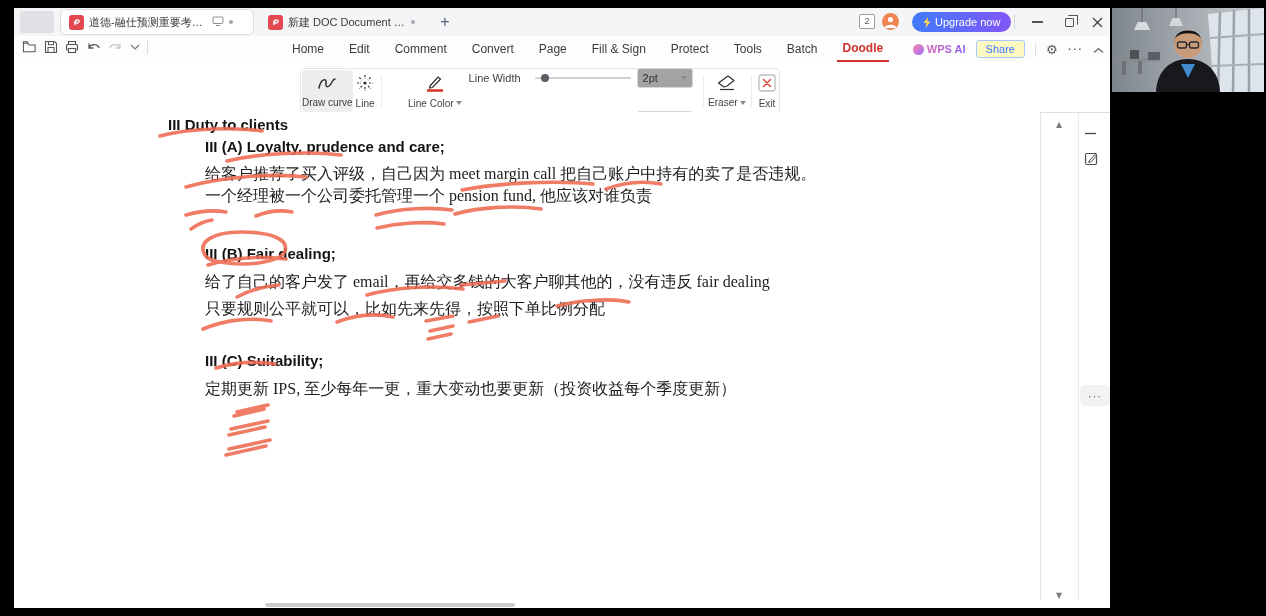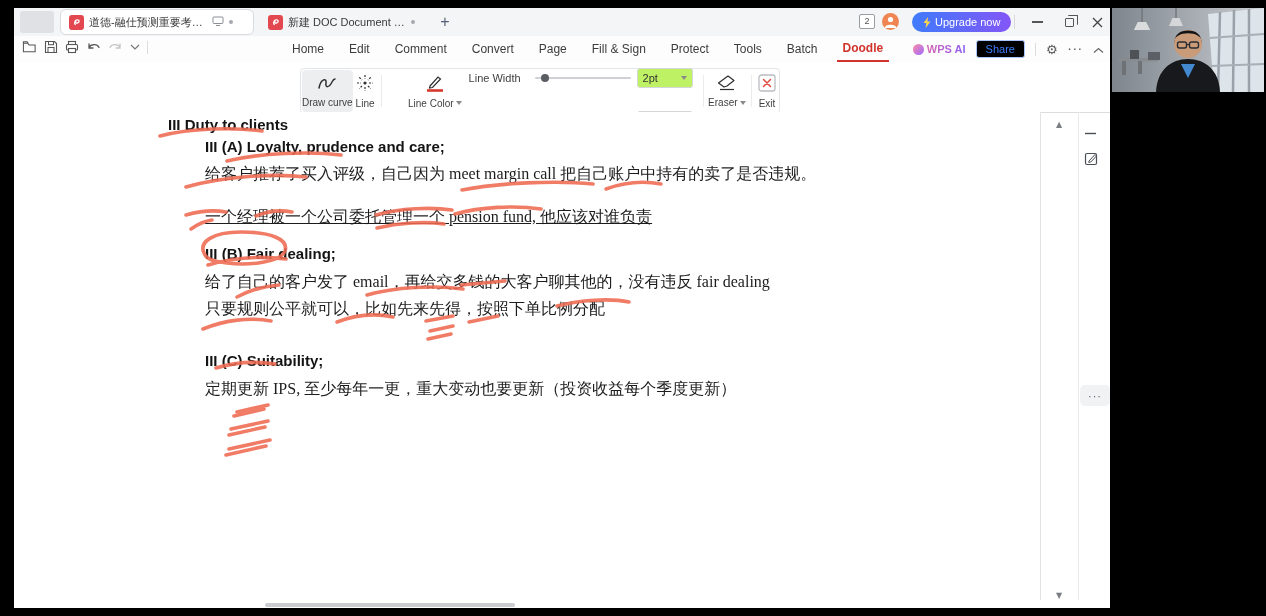--- a/index.html
+++ b/index.html
@@ -40,41 +40,41 @@
   .menubar { position:absolute; left:0; top:28px; width:100%; height:26px; background:#fdfdfd; }
   .qicons { position:absolute; left:8px; top:4px; display:flex; gap:7px; align-items:center; }
   .qicons svg { display:block; }
   .menu-items { position:absolute; left:250px; top:0; height:26px; display:flex; align-items:center; gap:13px;margin-left:22px; }
   .menu-item { font-size:12px; color:#3c3c3c; padding:0 6px; line-height:24px; }
   .menu-item.active { color:#d0342c; font-weight:bold; border-bottom:2px solid #d0342c; }
   .menu-right { position:absolute; right:6px; top:0; height:26px; display:flex; align-items:center; gap:10px; }
   .wps-ai { font-size:11px; font-weight:bold; background:linear-gradient(90deg,#f0699a,#8b5cf6);
             -webkit-background-clip:text; background-clip:text; color:transparent; display:flex; align-items:center; gap:3px; }
   .ai-orb { width:11px; height:11px; border-radius:50%; background:linear-gradient(135deg,#ff8aa5,#9b6bff); }
-  .share-btn { font-size:11px; color:#3d7eff; border:1px solid #a9c6ff; border-radius:3px; padding:2px 9px; background:#000000; }
+  .share-btn { font-size:11px; color:#3d7eff; border:1px solid #a9c6ff; border-radius:3px; padding:2px 9px; background:#fef9c3; }
   .v-sep { width:1px; height:13px; background:#ddd; }
   .mr-ic { color:#585858; font-size:13px; font-family:"DejaVu Sans", sans-serif; }
 
   
   .toolstrip { position:absolute; left:0; top:54px; width:100%; height:50px; background:#fff; }
   .toolcard { position:absolute; left:286px; top:6px; width:480px; height:46px; background:#fff;
               border:1px solid #e4e5e8; border-radius:4px; display:flex; align-items:center; }
   .tool-btn { width:56px; height:42px; margin:0 1px; border-radius:4px; display:flex; flex-direction:column;
               align-items:center; justify-content:center; gap:6px; }
   .tool-btn.selected { background:#eceef0; }
   .tool-lbl { font-size:10px; color:#3f3f3f; white-space:nowrap; display:flex; align-items:center; gap:2px; }
   .tc-sep { width:1px; height:32px; background:#ebebeb; margin:0 4px; }
   .slider-col { display:flex; flex-direction:column; gap:7px; padding:0 6px; }
   .slider-row { display:flex; align-items:center; gap:6px;margin-top:16px; }
   .slider-name { font-size:11px; color:#3f3f3f; width:60px; }
   .track { position:relative; width:96px; height:2px; background:#cfd1d4; border-radius:1px; }
   .track .fill { position:absolute; left:0; top:0; height:2px; background:#3d7eff; }
   .thumb { position:absolute; top:-3px; width:8px; height:8px; border-radius:50%; background:#5a5d63; }
   .mini-select { width:56px; height:20px; border:1px solid #d5d6d9; border-radius:3px; font-size:11px;
-                 color:#333; display:flex; align-items:center; justify-content:space-between; padding:3px 5px; background:#bef264; }
+                 color:#333; display:flex; align-items:center; justify-content:space-between; padding:3px 5px; background:#a3a3a3; }
   .caret { width:0; height:0; border-left:3.5px solid transparent; border-right:3.5px solid transparent;
            border-top:4px solid #8a8a8a; }
 
   
   .docarea { position:absolute; left:0; top:104px; width:1026px; height:488px; background:#fff; overflow:hidden; }
   .doc-divider { position:absolute; left:0; top:104px; width:100%; height:1px; background:#dcdddf; }
   .doc-heading { position:absolute; font-family:"Liberation Sans", sans-serif; font-weight:bold;
                  font-size:15px; color:#141414; white-space:nowrap; }
   .doc-line { position:absolute; font-family:"Liberation Serif", serif; font-size:16px; color:#1c1c1c; white-space:nowrap; }
 
@@ -299,21 +299,21 @@
       </div>
     </div>
   </div>
 
   <div class="doc-divider"></div>
 
   <div class="docarea">
     <div class="doc-heading" style="left:154px; top:4px;">III Duty to clients</div>
     <div class="doc-heading" style="left:191px; top:26px;">III (A) Loyalty, prudence and care;</div>
     <div class="doc-line" style="left:191px; top:52px;">给客户推荐了买入评级，自己因为 meet margin call 把自己账户中持有的卖了是否违规。</div>
-    <div class="doc-line" style="left:191px; top:95px;text-decoration:underline;">一个经理被一个公司委托管理一个 pension fund, 他应该对谁负责</div>
+    <div class="doc-line" style="left:191px; top:74px;">一个经理被一个公司委托管理一个 pension fund, 他应该对谁负责</div>
     <div class="doc-heading" style="left:191px; top:133px;">III (B) Fair dealing;</div>
     <div class="doc-line" style="left:191px; top:160px;">给了自己的客户发了 email，再给交多钱的大客户聊其他的，没有违反 fair dealing</div>
     <div class="doc-line" style="left:191px; top:187px;">只要规则公平就可以，比如先来先得，按照下单比例分配</div>
     <div class="doc-heading" style="left:191px; top:240px;">III (C) Suitability;</div>
     <div class="doc-line" style="left:191px; top:267px;">定期更新 IPS, 至少每年一更，重大变动也要更新（投资收益每个季度更新）</div>
 
   </div>
 
   <div class="rail-line1"></div>
   <div class="rail-line2"></div>

